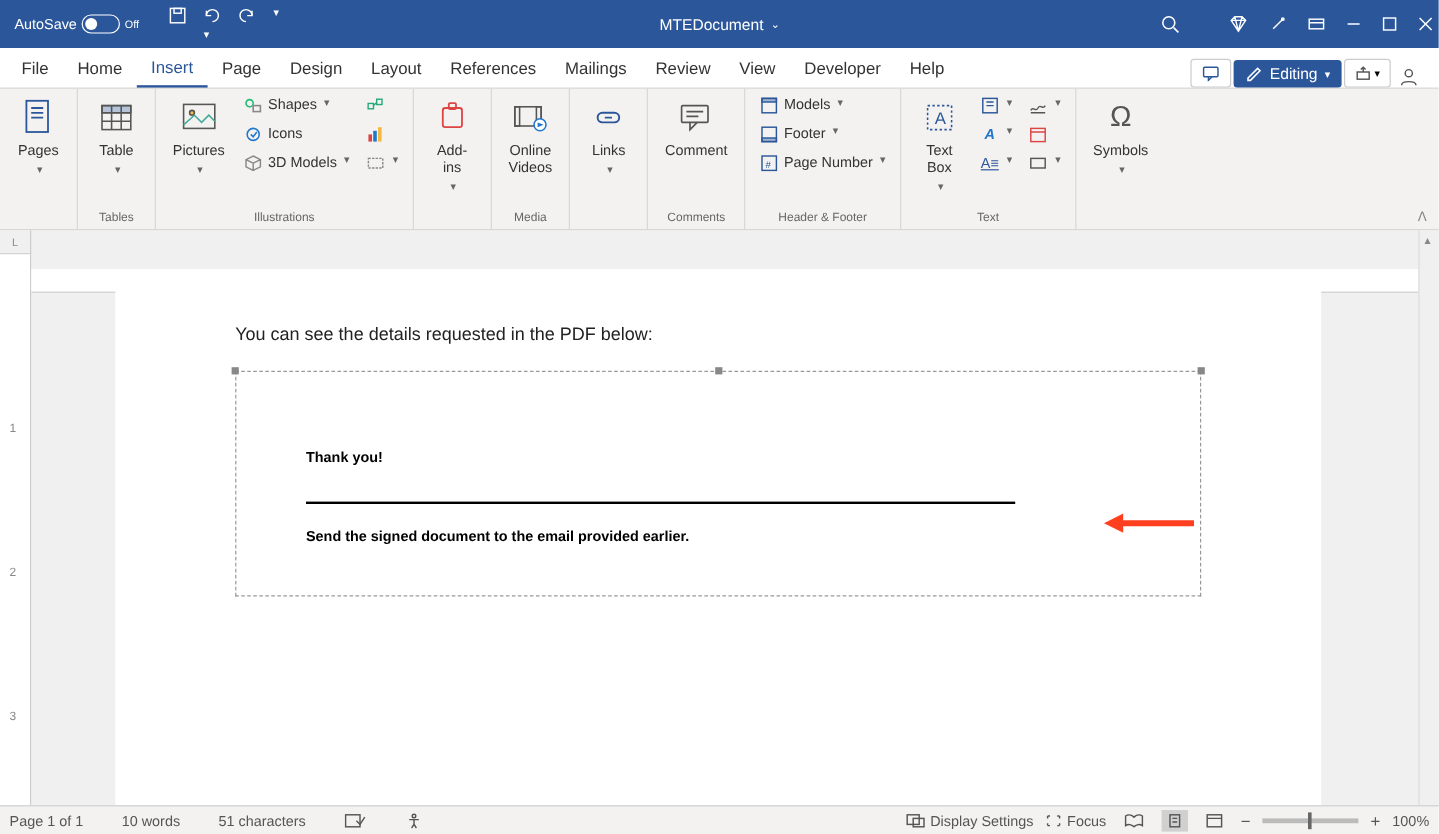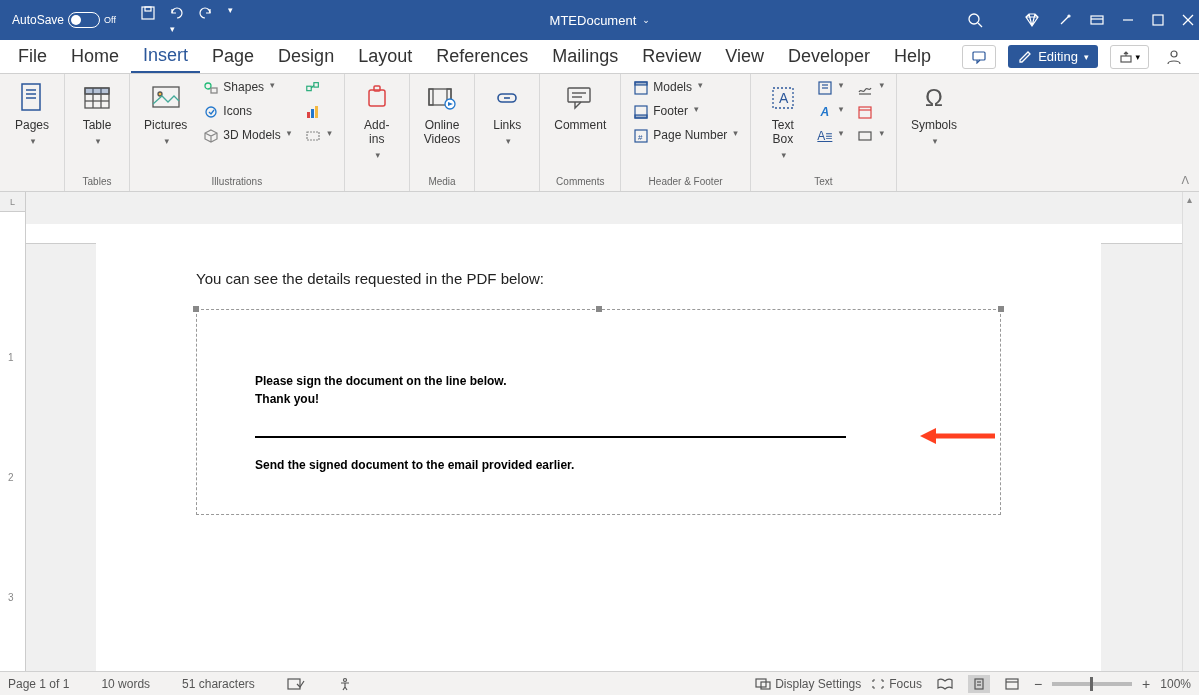--- a/index.html
+++ b/index.html
@@ -12,24 +12,24 @@
 .autosave-toggle { width: 32px; height: 16px; border: 1px solid #fff; border-radius: 8px; position: relative; display: inline-block; }
 .autosave-toggle::before { content: ''; width: 10px; height: 10px; background: #fff; border-radius: 50%; position: absolute; top: 2px; left: 2px; }
 .titlebar .qat { display: flex; gap: 12px; margin-left: 14px; }
 .titlebar .center { flex: 1; text-align: center; display:flex; justify-content:center; align-items:center; gap:4px;}
 .titlebar .search { margin-right: 40px; }
 .titlebar .right { display: flex; gap: 16px; align-items: center; }
 .titlebar svg { stroke: #fff; }
 
 
 .menubar { height: 34px; background: #fff; border-bottom: 1px solid #d0d0d0; display: flex; align-items: stretch; padding: 0 6px; }
-.menubar .tab { padding: 0 12px; display: flex; align-items: center; font-size: 18px; color: #333; cursor: pointer; }
+.menubar .tab { padding: 0 12px; display: flex; align-items: center; font-size: 14px; color: #333; cursor: pointer; }
 .menubar .tab.active { color: #2b579a; border-bottom: 2px solid #2b579a; font-weight: 400; }
 .menubar .spacer { flex: 1; }
-.menubar .rightctl { display: flex; align-items: center; gap: 12px; padding-right: 6px;}
+.menubar .rightctl { display: flex; align-items: flex-end; gap: 2px; padding-right: 6px;}
 .editing-btn { background: #2b579a; color: #fff; padding: 4px 10px; border-radius: 3px; font-size: 13px; display: flex; align-items: center; gap: 6px; }
 .menubar .iconbtn { border: 1px solid #ccc; padding: 4px 8px; border-radius: 3px; display:flex; align-items:center; font-size:13px;}
 
 
 .ribbon { height: 118px; background:#f3f2f1; border-bottom: 1px solid #d0d0d0; display: flex; }
 .group { display: flex; flex-direction: column; align-items: center; border-right: 1px solid #d8d8d8; padding: 4px 8px 2px 8px; }
 .group-content { flex: 1; display: flex; align-items: flex-start; gap: 6px; }
 .group-label { font-size: 10px; color: #666; padding-bottom: 2px; }
 .bigbtn { display: flex; flex-direction: column; align-items: center; justify-content:flex-start; gap: 4px; padding: 4px 6px; font-size: 12px; cursor: pointer; color: #333; min-width: 48px; text-align:center; }
 .bigbtn .icon { width: 32px; height: 32px; display: flex; align-items:center; justify-content:center; }
@@ -511,21 +511,20 @@
       <div class="num" style="left:780px">6</div>
       <div class="num" style="left:900px">7</div>
     </div>
     <div class="page">
       <div class="docarea">
         <div>You can see the details requested in the PDF below:</div>
         <div class="embedded">
           <div class="handle h-nw"></div>
           <div class="handle h-n"></div>
           <div class="handle h-ne"></div>
-          <div class="embedded-text">Please sign the document on the line below.</div>
           <div class="embedded-text">Thank you!</div>
           <div class="sigline"></div>
           <div class="embedded-text">Send the signed document to the email provided earlier.</div>
         </div>
       </div>
       <svg class="arrow" width="80" height="24">
           <line x1="75" y1="12" x2="12" y2="12" stroke="#ff4020" stroke-width="5"></line>
           <polygon points="0,12 16,4 16,20" fill="#ff4020"></polygon>
         </svg>
     </div>

